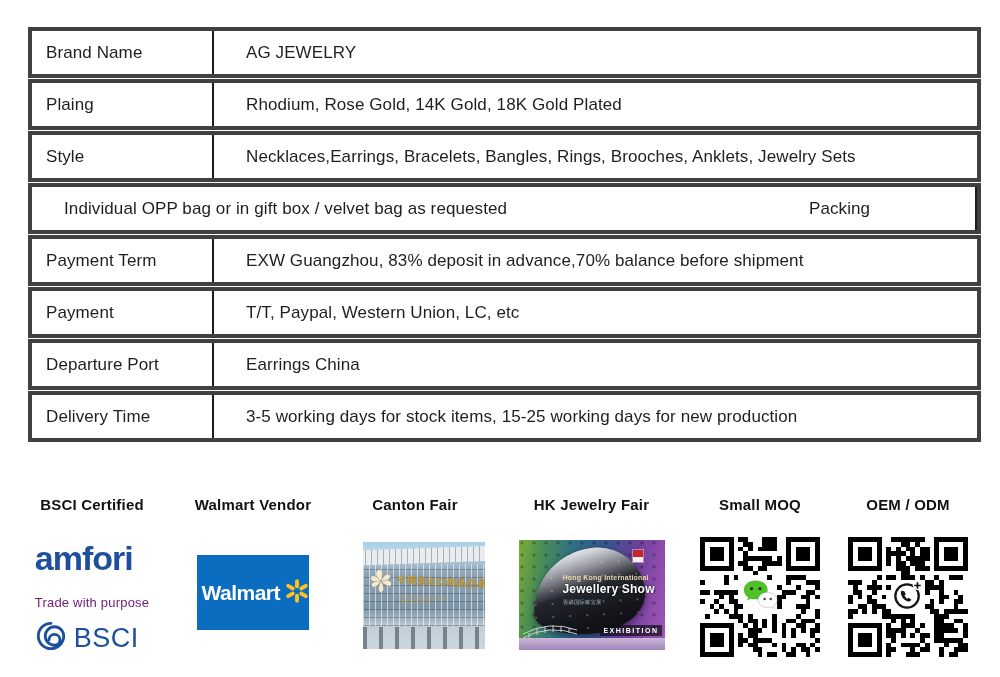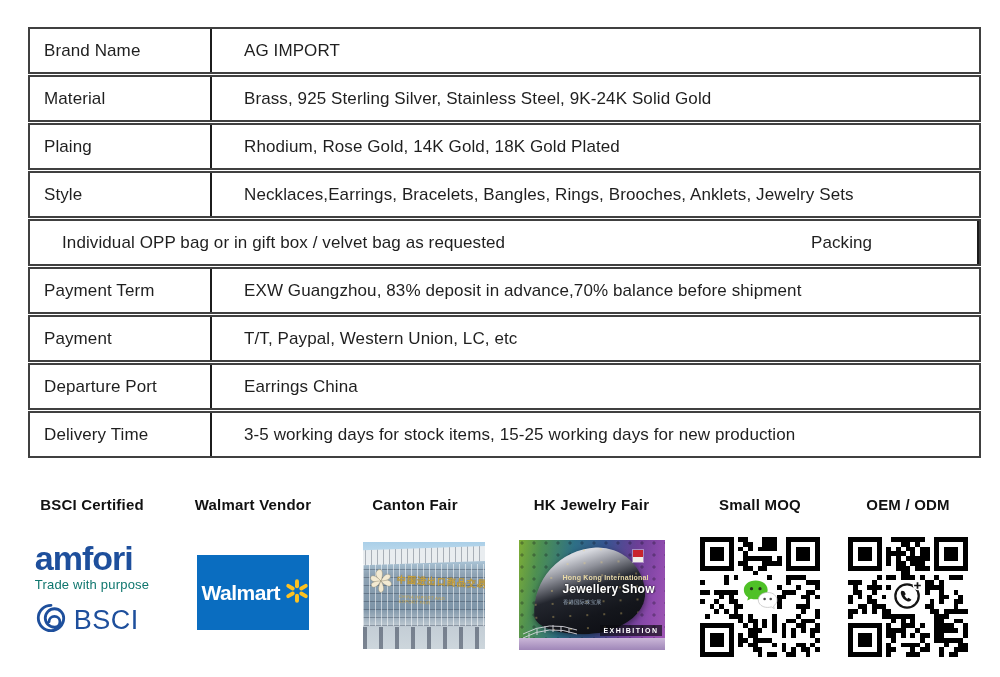--- a/index.html
+++ b/index.html
@@ -1,37 +1,37 @@
 <!DOCTYPE html>
 <html><head>
 <meta charset="utf-8">
 <style>
   html,body{margin:0;padding:0;background:#ffffff;}
   .page{position:relative;width:1000px;height:677px;background:#ffffff;overflow:hidden;
         font-family:"Liberation Sans", sans-serif;color:#1f1f1f;}
 
   
   .spec-table{position:absolute;left:28px;top:27px;width:953px;}
-  .row{display:flex;border:2px solid #404040;height:43px;margin-bottom:1px;box-sizing:content-box;background:#fff;}
+  .row{display:flex;border:4px solid #404040;height:43px;margin-bottom:1px;box-sizing:content-box;background:#fff;}
   .cell{display:flex;align-items:center;font-size:17px;letter-spacing:.1px;white-space:nowrap;overflow:hidden;}
   .cell-label{width:182px;border-right:2px solid #1c1c1c;padding-left:14px;box-sizing:border-box;flex:none;}
   .cell-value{flex:1;padding-left:32px;}
 
   
   .badges{position:absolute;left:0;top:496px;width:1000px;height:178px;}
   .badge{position:absolute;top:0;text-align:center;}
   .badge-title{font-size:15px;font-weight:bold;color:#111;letter-spacing:.2px;}
   .c1{left:12px;width:160px;}  .c2{left:192px;width:122px;}
   .c3{left:363px;width:104px;} .c4{left:518px;width:147px;}
   .c5{left:699px;width:122px;} .c6{left:847px;width:122px;}
 
   
   .amfori{margin-top:28px;display:inline-block;text-align:left;}
   .amfori-word{font-size:34px;font-weight:bold;color:#1e4f9c;letter-spacing:-1px;line-height:1;}
-  .amfori-tag{font-size:13px;color:#0f766e;margin-top:2px;letter-spacing:.2px;}
+  .amfori-tag{font-size:13px;color:#701a75;margin-top:20px;letter-spacing:.2px;}
   .bsci-row{display:flex;align-items:center;gap:7px;margin-top:10px;}
   .bsci-word{font-size:27px;color:#1e4f9c;letter-spacing:.5px;}
 
   
   .walmart-box{margin-top:42px;width:112px;height:75px;background:#0a6dc0;display:inline-flex;
                align-items:center;justify-content:flex-end;gap:5px;}
   .walmart-word{color:#fff;font-size:21px;font-weight:bold;letter-spacing:-.5px;}
 
   
   .canton{position:relative;margin-top:29px;width:122px;height:107px;display:inline-block;overflow:hidden;
@@ -81,25 +81,21 @@
   .qr-icon{position:absolute;left:50%;top:50%;transform:translate(-50%,-50%);z-index:2;}
 </style>
 </head>
 <body>
 
 <div class="page">
 
   <div class="spec-table">
     <div class="row">
       <div class="cell cell-label">Brand Name</div>
-      <div class="cell cell-value">AG IMPORT</div>
-    </div>
-    <div class="row">
-      <div class="cell cell-label">Material</div>
-      <div class="cell cell-value">Brass, 925 Sterling Silver, Stainless Steel, 9K-24K Solid Gold</div>
+      <div class="cell cell-value">AG JEWELRY</div>
     </div>
     <div class="row">
       <div class="cell cell-label">Plaing</div>
       <div class="cell cell-value">Rhodium, Rose Gold, 14K Gold, 18K Gold Plated</div>
     </div>
     <div class="row">
       <div class="cell cell-label">Style</div>
       <div class="cell cell-value">Necklaces,Earrings, Bracelets, Bangles, Rings, Brooches, Anklets, Jewelry Sets</div>
     </div>
     <div class="row">

